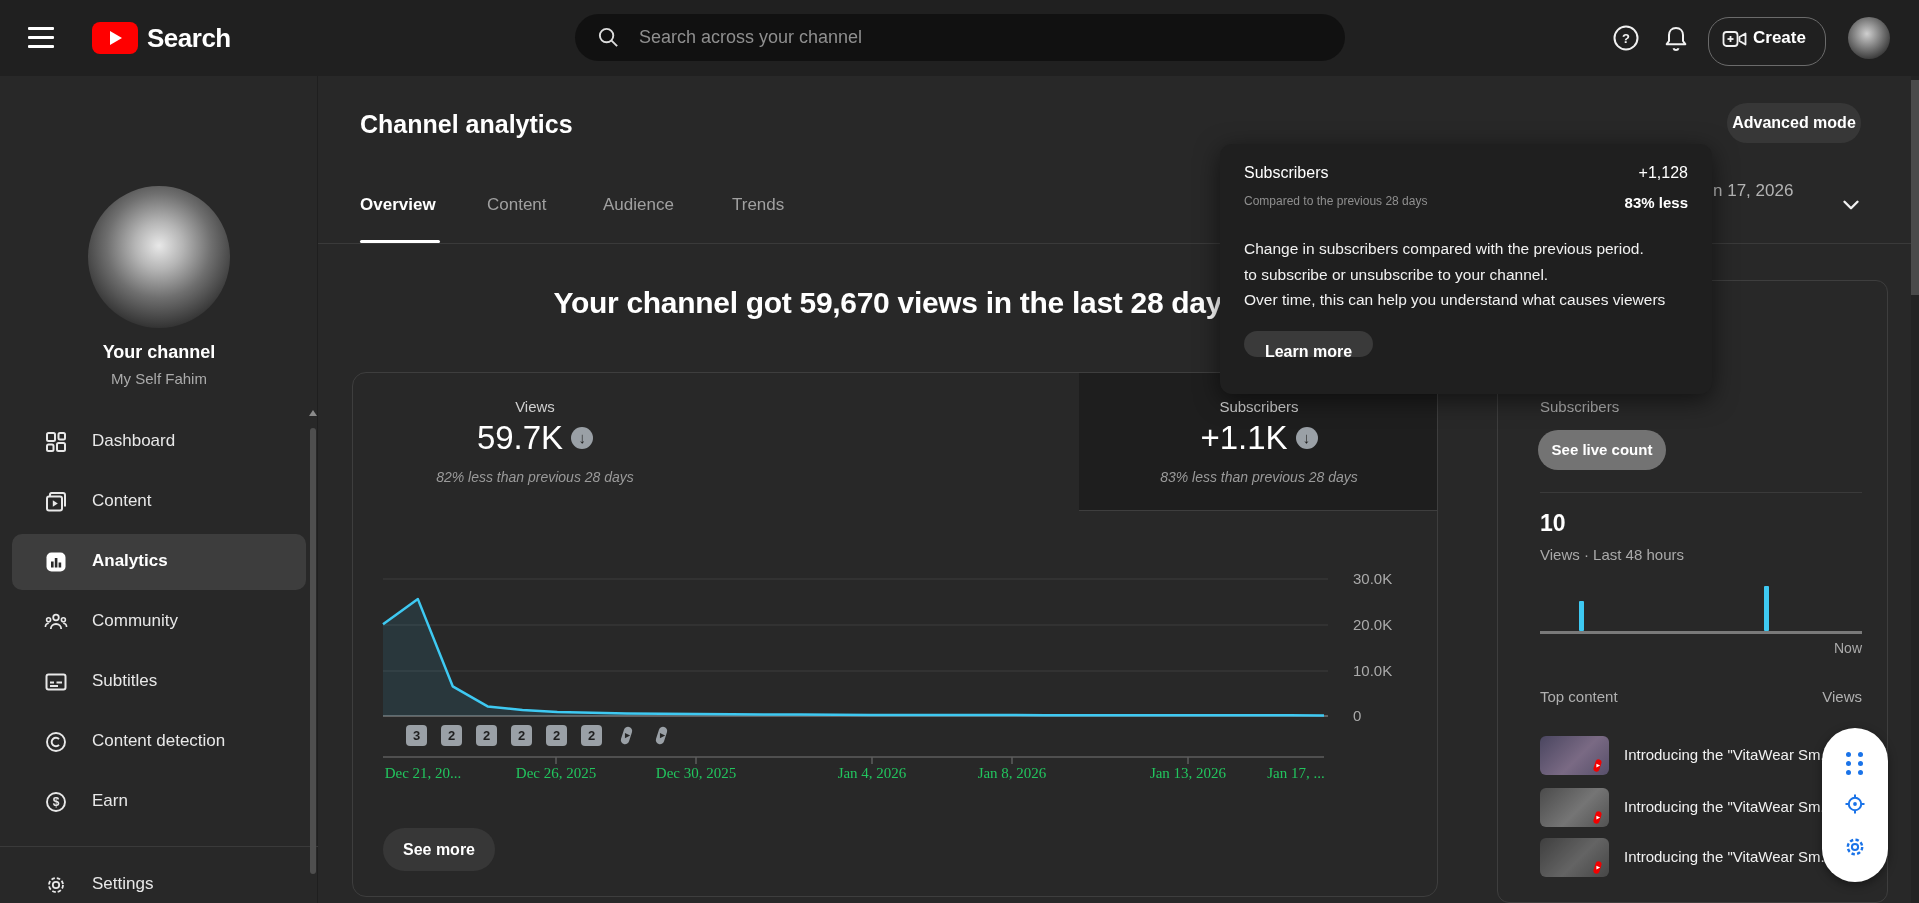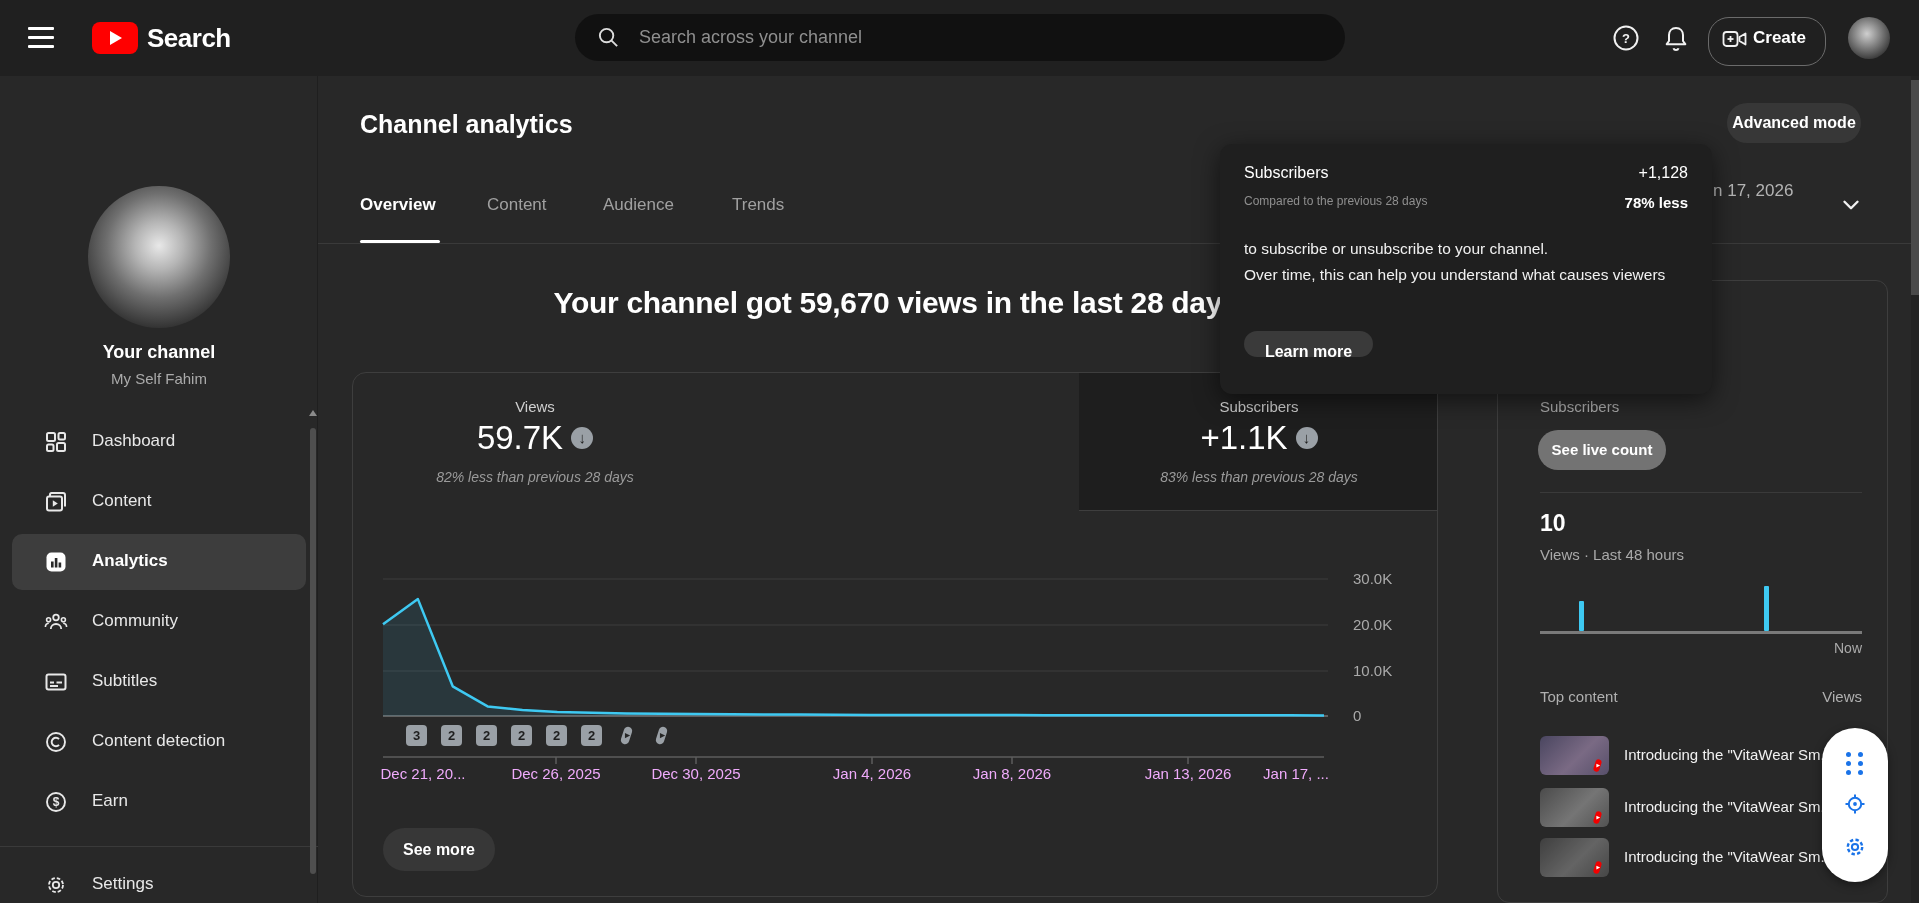--- a/index.html
+++ b/index.html
@@ -67,21 +67,21 @@
      font-size:15px; font-weight:700; text-align:center; line-height:22px; vertical-align:middle; }
   .mtab .mdelta { position:absolute; top:96px; width:100%; text-align:center; font-size:14px; font-style:italic; color:#9a9a9a; }
   .mtab1 { left:0; width:364px; }
   .mtab2 { left:364px; width:362px; background:#1e1e1e; border-left:1px solid #3e3e3e; border-right:1px solid #3e3e3e; border-bottom:1px solid #3e3e3e; }
   .mtab3 { left:726px; width:360px; background:#1e1e1e; border-bottom:1px solid #3e3e3e; }
   .chart-area { position:absolute; left:0; top:138px; width:1086px; height:300px; }
   .ylab { position:absolute; left:1000px; font-size:15px; color:#aaaaaa; }
   .marker { position:absolute; top:214px; width:21px; height:21px; background:#9aa0a6; border-radius:4px; color:#1f1f1f;
      font-size:13px; font-weight:700; text-align:center; line-height:21px; cursor:pointer; }
   .marker-shorts { position:absolute; top:214px; width:21px; height:21px; cursor:pointer; }
-  .xlab { position:absolute; top:254px; transform:translateX(-50%); font-size:15px; color:#f0abfc; white-space:nowrap; }
+  .xlab { position:absolute; top:254px; transform:translateX(-50%); font-size:15px; color:#22c55e; white-space:nowrap;font-family:Liberation Serif, serif; }
   .btn-seemore { position:absolute; left:30px; top:455px; width:112px; height:43px; background:#373737; border-radius:22px;
      text-align:center; line-height:43px; font-size:16px; font-weight:600; color:#fff; cursor:pointer; }
 
   
   .tooltip { position:absolute; left:1220px; top:144px; width:492px; height:250px; background:#1f1f1f; border-radius:12px;
      box-shadow:0 6px 24px rgba(0,0,0,.55); z-index:50; }
   .tt-title { position:absolute; left:24px; top:20px; font-size:16px; font-weight:500; color:#fff; }
   .tt-value { position:absolute; right:24px; top:20px; font-size:16px; font-weight:500; color:#fff; }
   .tt-cmp   { position:absolute; left:24px; top:50px; font-size:12px; color:#8f8f8f; }
   .tt-cmpv  { position:absolute; right:24px; top:50px; font-size:15px; font-weight:700; color:#fff; }
@@ -382,22 +382,23 @@
         <polygon points="8.5,7.5 13.5,10 8.5,12.5" fill="#ffffff"></polygon>
       </svg>
     </div>
     <div class="vid-title">Introducing the "VitaWear Sm...</div>
   </div>
 
   <div class="tooltip">
     <div class="tt-title">Subscribers</div>
     <div class="tt-value">+1,128</div>
     <div class="tt-cmp">Compared to the previous 28 days</div>
-    <div class="tt-cmpv">78% less</div>
+    <div class="tt-cmpv">83% less</div>
     <div class="tt-desc">
+      <div>Change in subscribers compared with the previous period.</div>
       <div>to subscribe or unsubscribe to your channel.</div>
       <div>Over time, this can help you understand what causes viewers</div>
     </div>
     <div class="tt-learn">Learn more</div>
   </div>
 
   <div class="capsule">
     <div class="cap-ic dots" style="top:748px; position:absolute; top:22px;">
       <i></i>
         <i></i>

